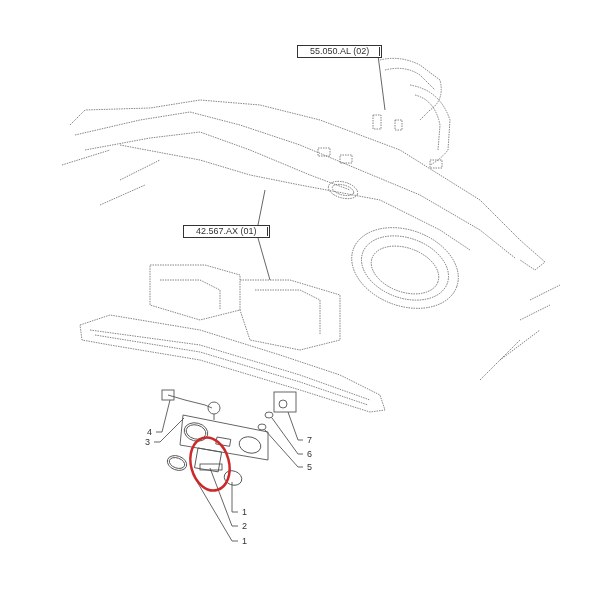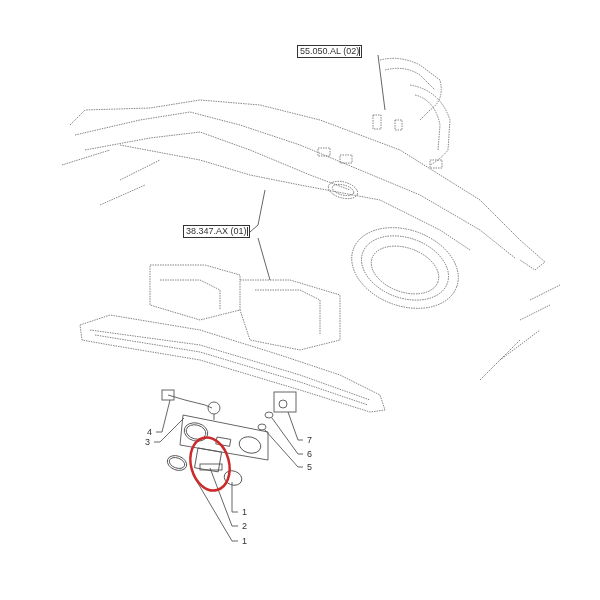--- a/index.html
+++ b/index.html
@@ -1,20 +1,20 @@
 <!DOCTYPE html>
 <html><head>
   <meta charset="utf-8">
   <style>
     html, body { margin: 0; padding: 0; background: #ffffff; }
     body { width: 600px; height: 600px; position: relative; overflow: hidden; font-family: "Liberation Sans", sans-serif; }
     svg { position: absolute; left: 0; top: 0; }
     .ref-box {
       position: absolute; border: 1px solid #333; background: #fff;
-      font-size: 9px; color: #333; padding: 0 2px; line-height: 11px;
+      font-size: 9px; color: #333; padding: 0 12px; line-height: 11px;
       white-space: nowrap; font-family: "Liberation Sans", sans-serif;
     }
     .ref-box::after { content: ""; position: absolute; right: 1px; top: 1px; bottom: 1px; width: 1px; background: #333; }
     .callout {
       position: absolute; font-size: 9px; color: #333; line-height: 10px;
       font-family: "Liberation Sans", sans-serif;
     }
   </style>
 </head>
 <body>
@@ -100,21 +100,21 @@
     <path d="M303,467 L298,467 L265,430"></path>
     <path d="M238,512 L232,512 L232,482"></path>
     <path d="M238,526 L232,526 L210,468"></path>
     <path d="M238,541 L232,541 L196,480"></path>
   </g>
 
   <ellipse cx="210" cy="464" rx="19" ry="27" transform="rotate(-15 210 464)" fill="none" stroke="#cc2a2a" stroke-width="2.5"></ellipse>
 </svg>
 
 <div class="ref-box" style="left:297px; top:45px;">55.050.AL (02)</div>
-<div class="ref-box" style="left:183px; top:225px;">38.347.AX (01)</div>
+<div class="ref-box" style="left:183px; top:225px;">42.567.AX (01)</div>
 
 <div class="callout" style="left:147px; top:427px;">4</div>
 <div class="callout" style="left:145px; top:437px;">3</div>
 <div class="callout" style="left:307px; top:435px;">7</div>
 <div class="callout" style="left:307px; top:449px;">6</div>
 <div class="callout" style="left:307px; top:462px;">5</div>
 <div class="callout" style="left:242px; top:507px;">1</div>
 <div class="callout" style="left:242px; top:521px;">2</div>
 <div class="callout" style="left:242px; top:536px;">1</div>
 

